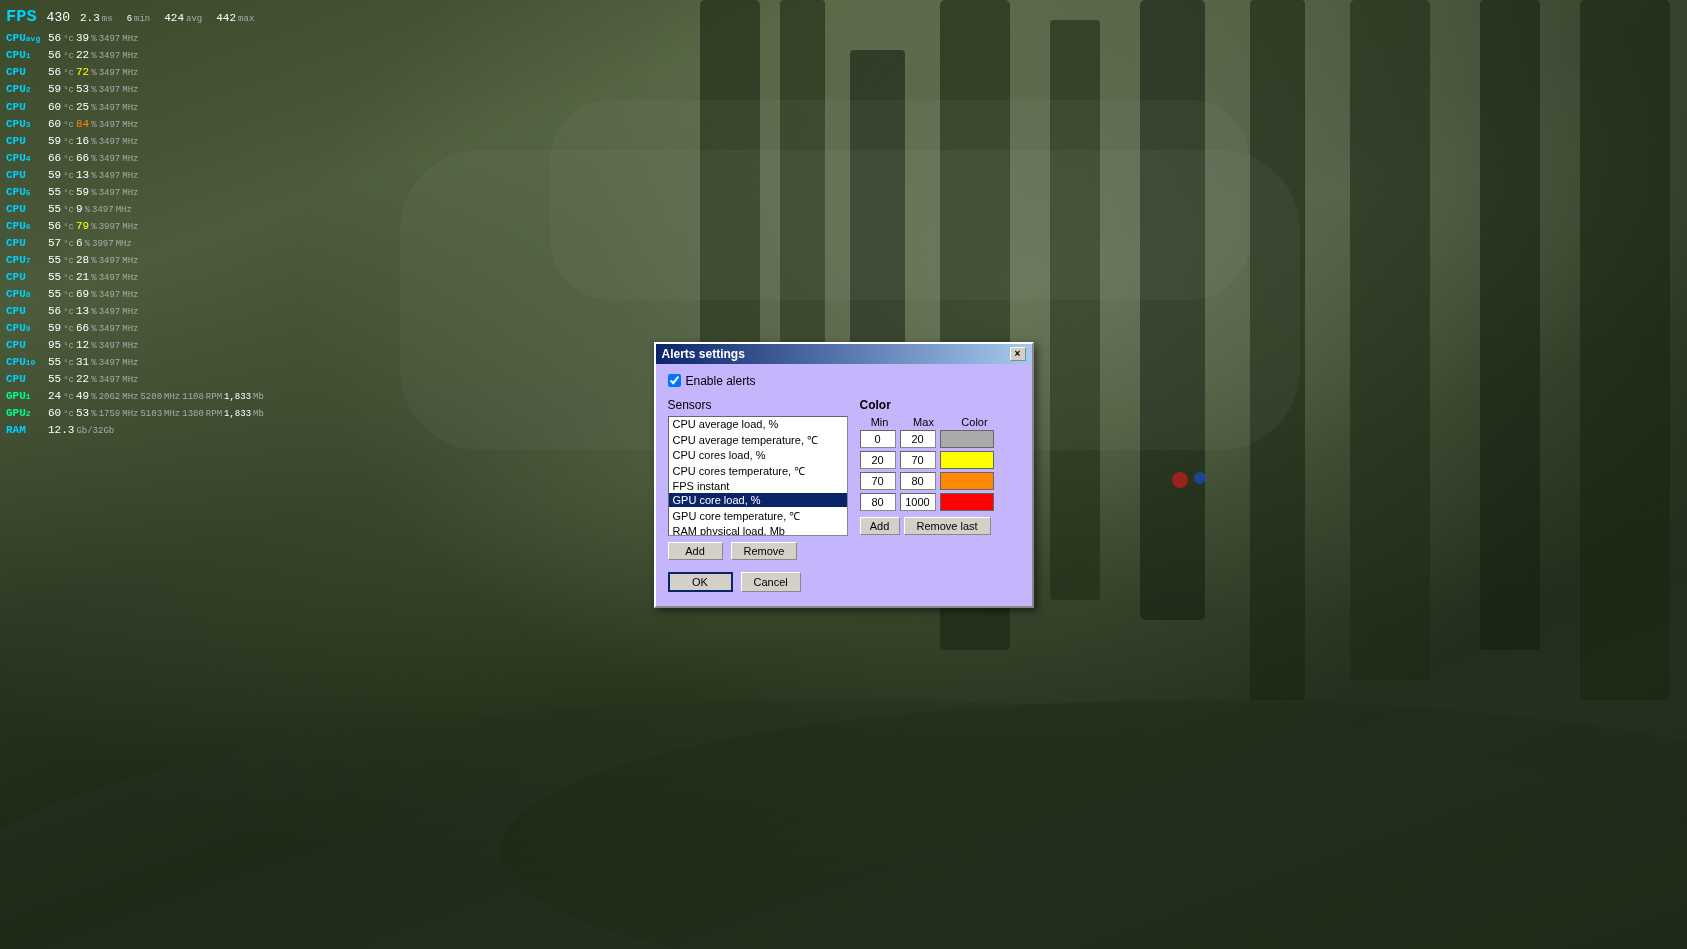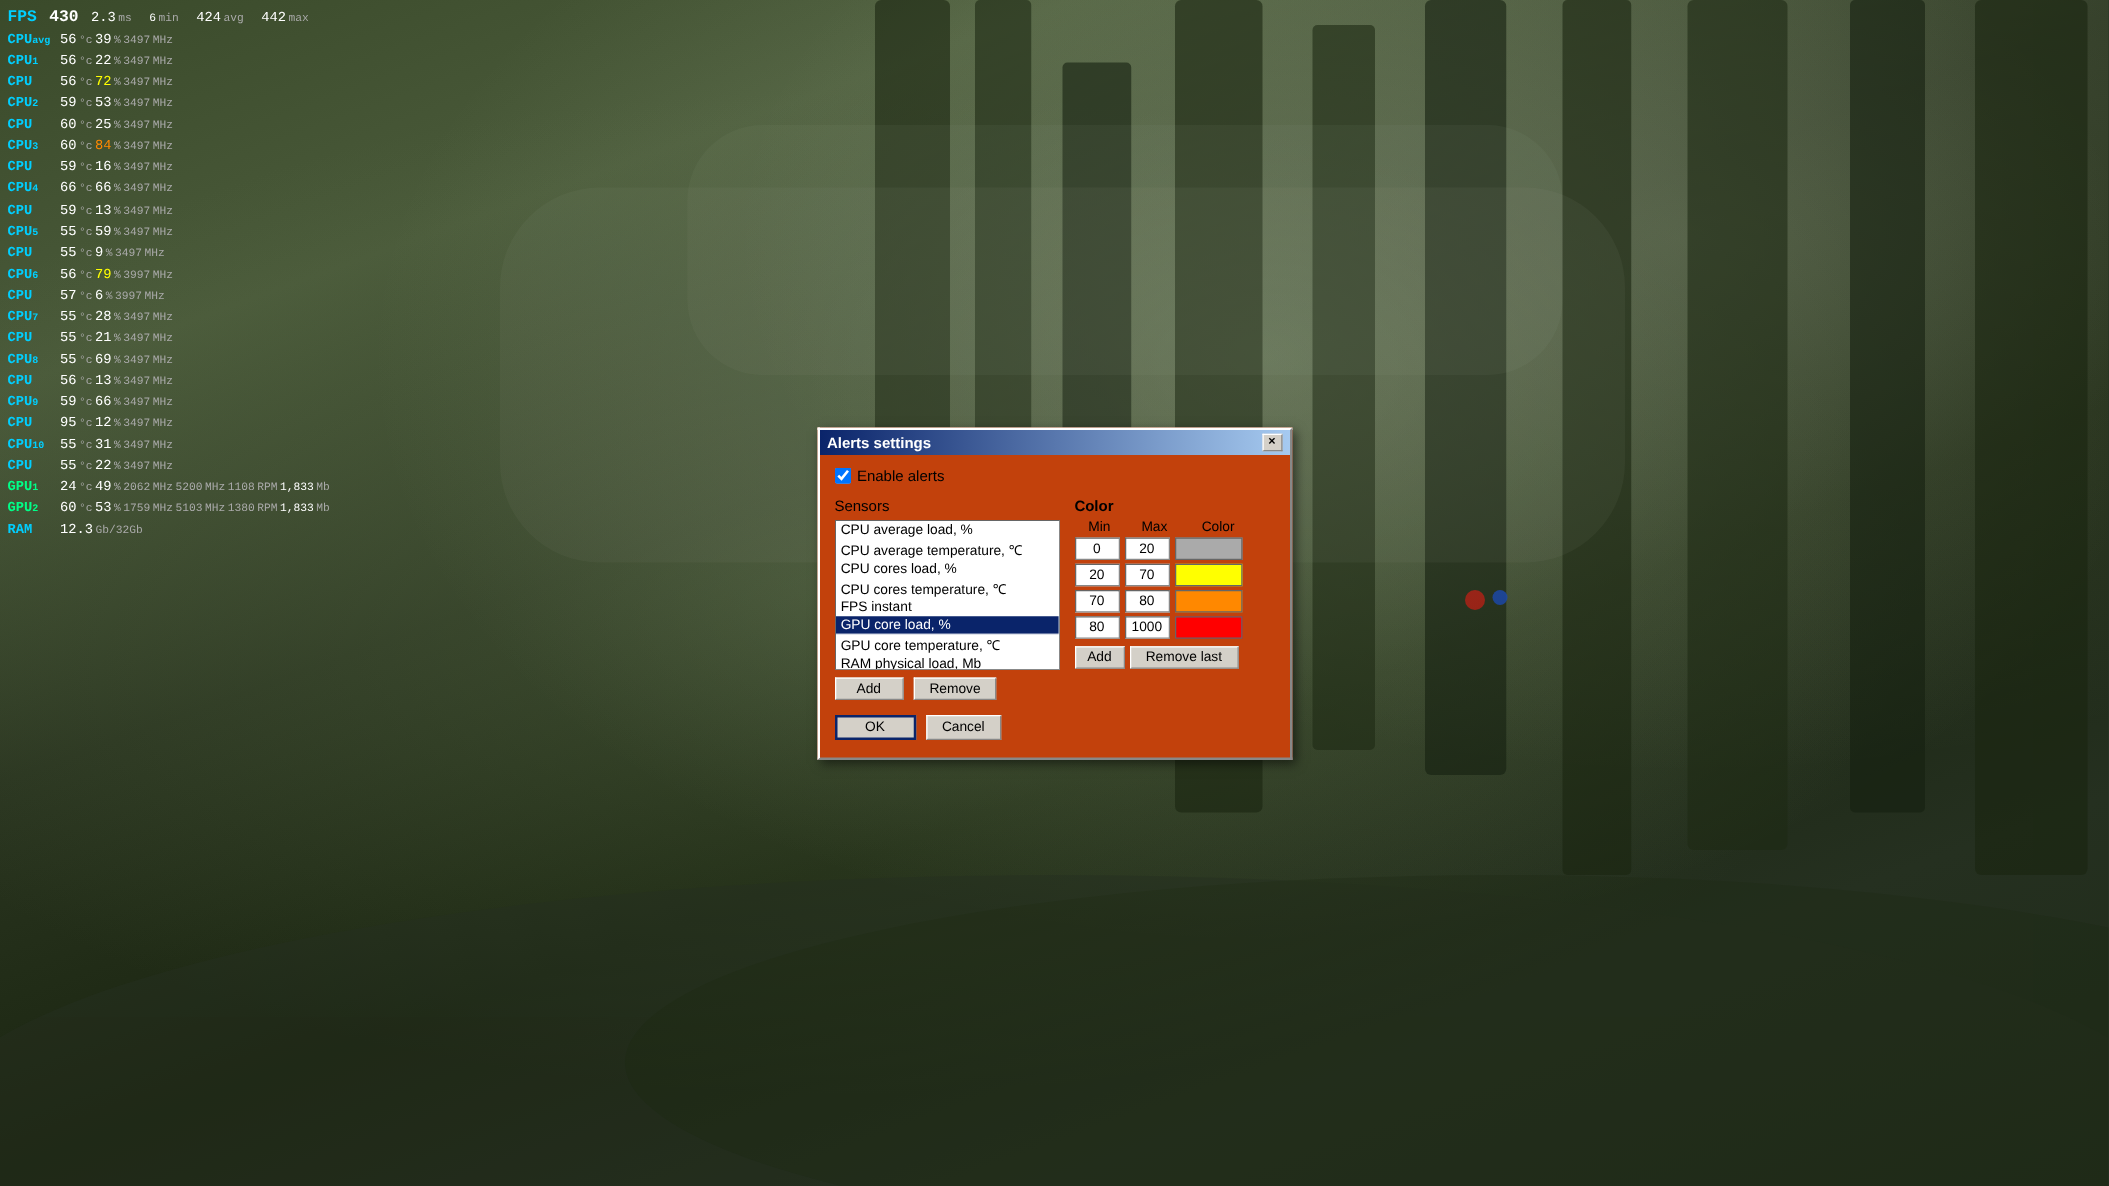--- a/index.html
+++ b/index.html
@@ -47,34 +47,34 @@
       display: flex;
       align-items: baseline;
       gap: 2px;
       white-space: nowrap;
     }
 
     .hud-label { color: #00cfff; font-weight: bold; font-size: 11px; min-width: 36px; }
     .hud-val { color: #ffffff; font-size: 11px; }
     .hud-unit { color: #aaaaaa; font-size: 9px; }
     .hud-yellow { color: #ffff00; font-weight: bold; }
-    .hud-fps { color: #ffffff; font-size: 13px; font-weight: bold; text-align: center; }
-    .hud-fps-label { color: #00cfff; font-size: 13px; font-weight: bold; }
+    .hud-fps { color: #ffffff; font-size: 13px; font-weight: normal; text-align: center; }
+    .hud-fps-label { color: #00cfff; font-size: 17px; font-weight: bold; }
 
     
     .dialog-overlay {
       position: absolute;
       inset: 0;
       display: flex;
       align-items: center;
       justify-content: center;
     }
 
     .dialog {
-      background: #c2410c;
+      background: #c4b5fd;
       border: 2px solid #888;
       border-top-color: #fff;
       border-left-color: #fff;
       width: 380px;
       box-shadow: 3px 3px 8px rgba(0,0,0,0.5);
       font-family: 'Tahoma', Arial, sans-serif;
       font-size: 12px;
     }
 
     .dialog-titlebar {

